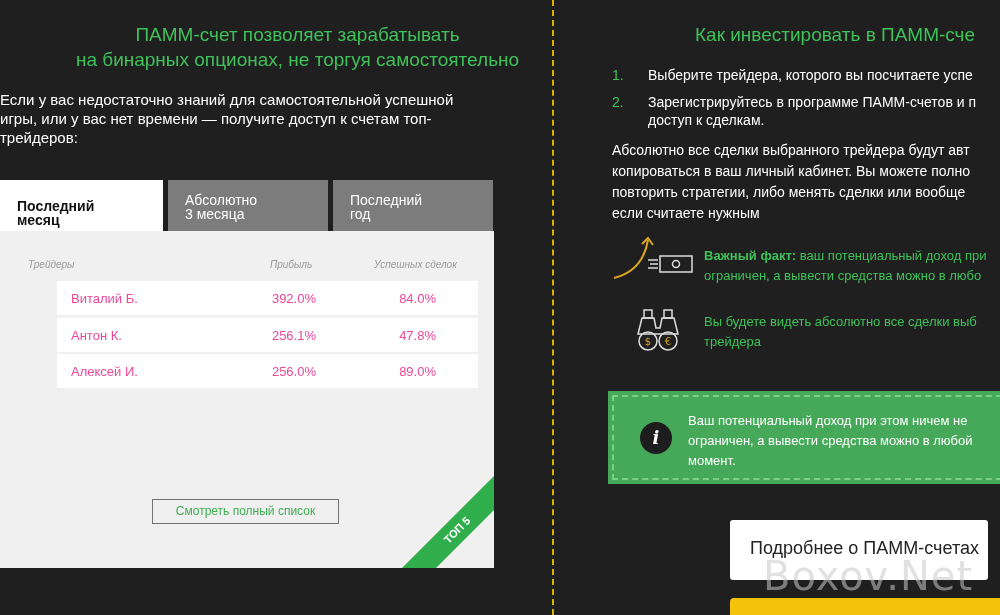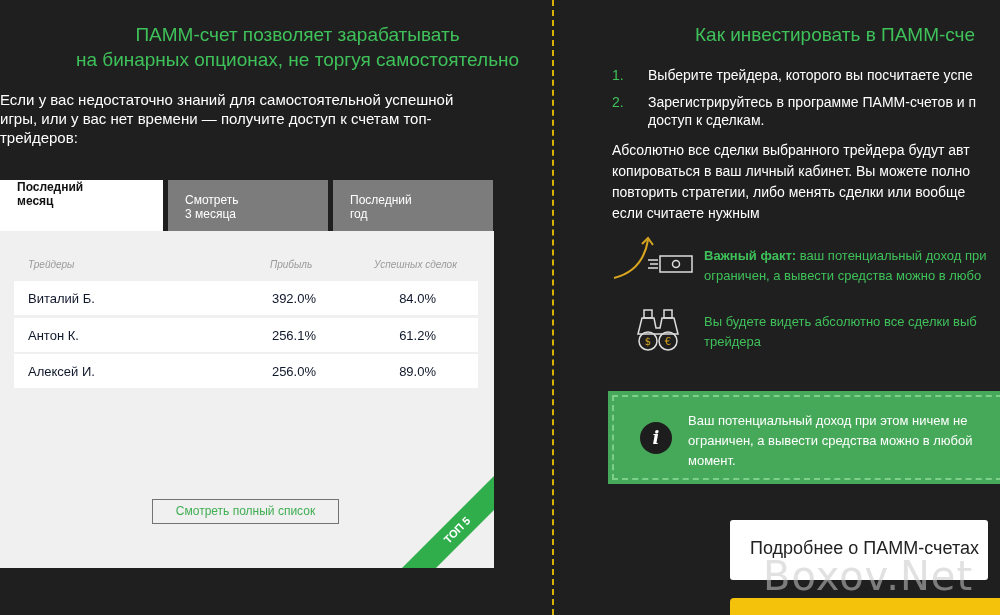--- a/index.html
+++ b/index.html
@@ -18,39 +18,39 @@
   }
   .left-title div { white-space: nowrap; padding-left: 35px; }
   .left-intro {
     position: absolute; left: 0; top: 90px; width: 470px;
     font-size: 15px; line-height: 19px; color: #fff;
   }
 
   .tabs { position: absolute; left: 0; top: 180px; width: 495px; height: 52px; }
   .tab {
     position: absolute; top: 0; height: 52px;
-    font-size: 12px; line-height: 14px; padding: 0 15px 0 17px;
+    font-size: 14px; line-height: 14px; padding: 19px 15px 0 17px;
   }
   .tab.active { left: 0; width: 163px; background: #fff; color: #111; font-weight: bold; }
   .tab.t2 { left: 168px; width: 160px; background: #7c7c7c; color: #fff; padding-top: 13px; }
   .tab.t3 { left: 333px; width: 160px; background: #7c7c7c; color: #fff; padding-top: 13px; }
 
   .card {
     position: absolute; left: 0; top: 231px; width: 494px; height: 337px;
     background: #f0f0f0; overflow: hidden;
   }
   .thead {
     position: absolute; left: 14px; top: 28px; width: 464px;
     font-size: 10px; font-style: italic; color: #9a9a9a;
   }
   .thead span { position: absolute; top: 0; white-space: nowrap; }
   .rows { position: absolute; left: 14px; top: 50px; width: 464px; }
   .row {
     position: relative; height: 34px; background: #fff; margin-bottom: 2.5px;
-    font-size: 13px; color: #0f172a;
+    font-size: 13px; color: #ec4899; margin-left: 43px;
   }
   .row span { position: absolute; top: 10px; white-space: nowrap; }
   .c-name { left: 14px; }
   .c-profit { right: 162px; text-align: right; }
   .c-deals { right: 42px; text-align: right; }
 
   .full-list-btn {
     position: absolute; left: 152px; top: 268px; width: 187px; height: 25px;
     border: 1px solid #737373; color: #3fae52; background: transparent;
     font-size: 12px; line-height: 23px; text-align: center;
@@ -127,21 +127,21 @@
   <div>на бинарных опционах, не торгуя самостоятельно</div>
 </div>
 <p class="left-intro">Если у вас недостаточно знаний для самостоятельной успешной игры, или у вас нет времени — получите доступ к счетам топ-трейдеров:</p>
 
 <div class="tabs">
   <div class="tab active">
     <div>Последний</div>
     <div>месяц</div>
   </div>
   <div class="tab t2">
-    <div>Смотреть</div>
+    <div>Абсолютно</div>
     <div>3 месяца</div>
   </div>
   <div class="tab t3">
     <div>Последний</div>
     <div>год</div>
   </div>
 </div>
 
 <div class="card">
   <div class="thead">
@@ -151,21 +151,21 @@
   </div>
   <div class="rows">
     <div class="row">
       <span class="c-name">Виталий Б.</span>
       <span class="c-profit">392.0%</span>
       <span class="c-deals">84.0%</span>
     </div>
     <div class="row">
       <span class="c-name">Антон К.</span>
       <span class="c-profit">256.1%</span>
-      <span class="c-deals">61.2%</span>
+      <span class="c-deals">47.8%</span>
     </div>
     <div class="row">
       <span class="c-name">Алексей И.</span>
       <span class="c-profit">256.0%</span>
       <span class="c-deals">89.0%</span>
     </div>
   </div>
   <div class="full-list-btn">Смотреть полный список</div>
   <div class="ribbon">ТОП 5</div>
 </div>

